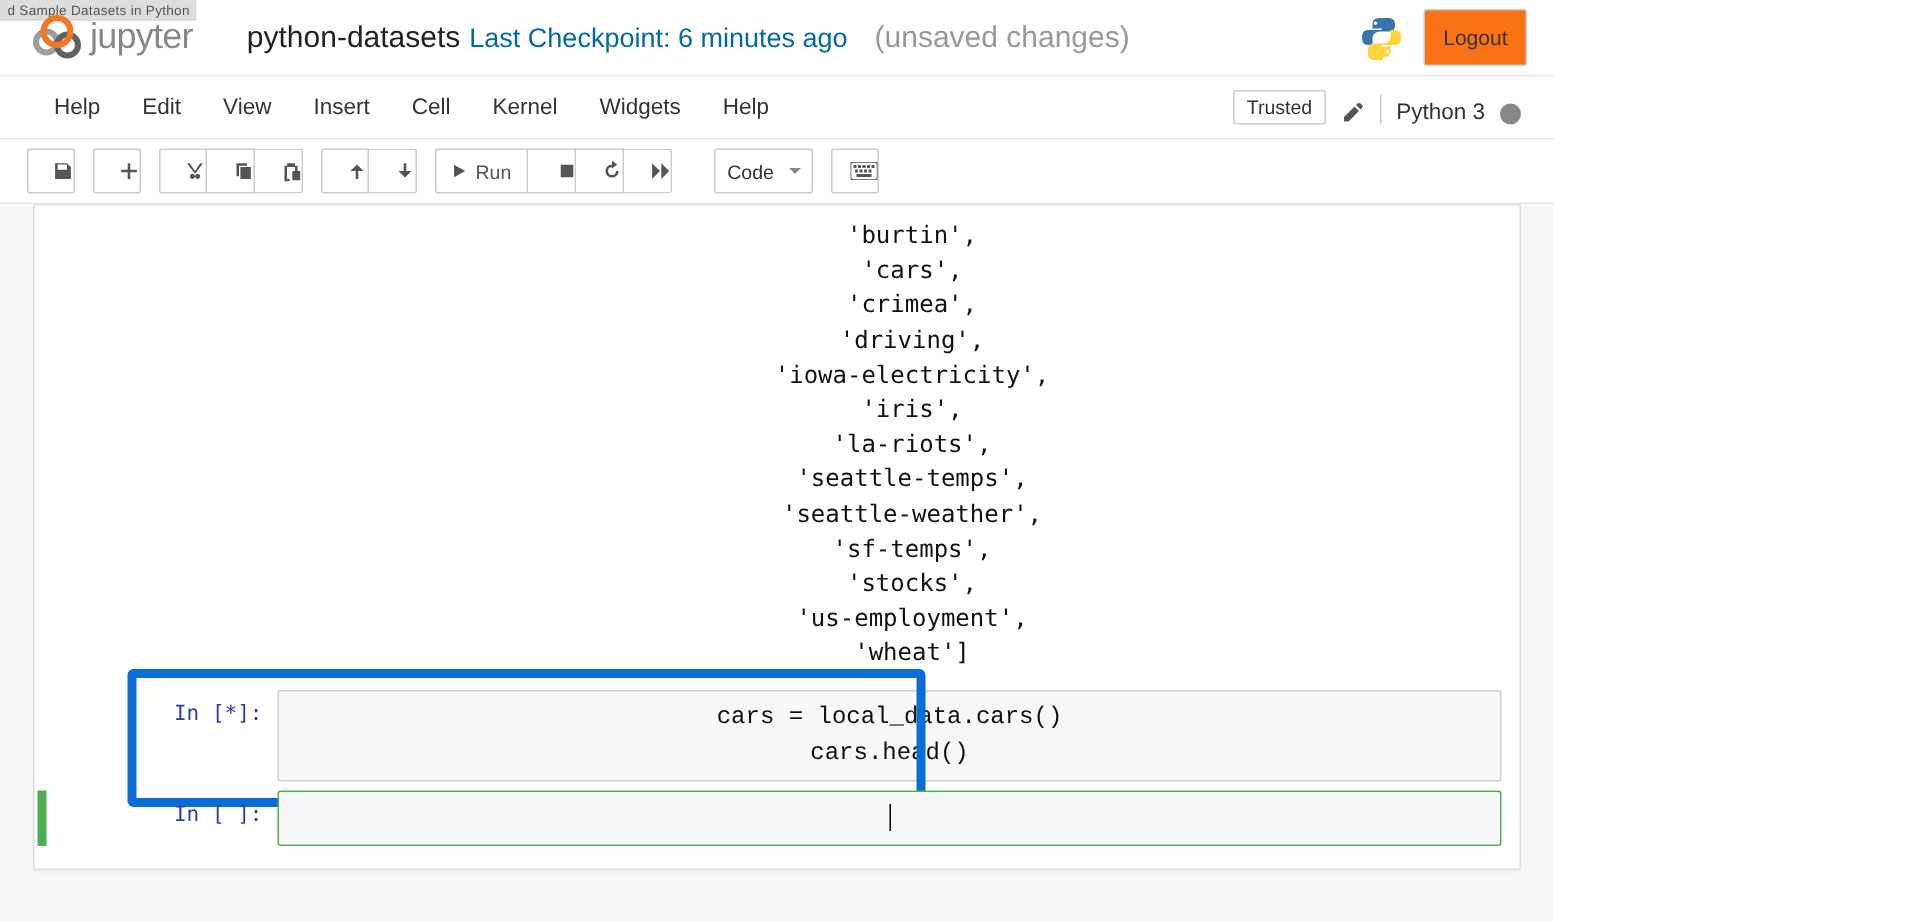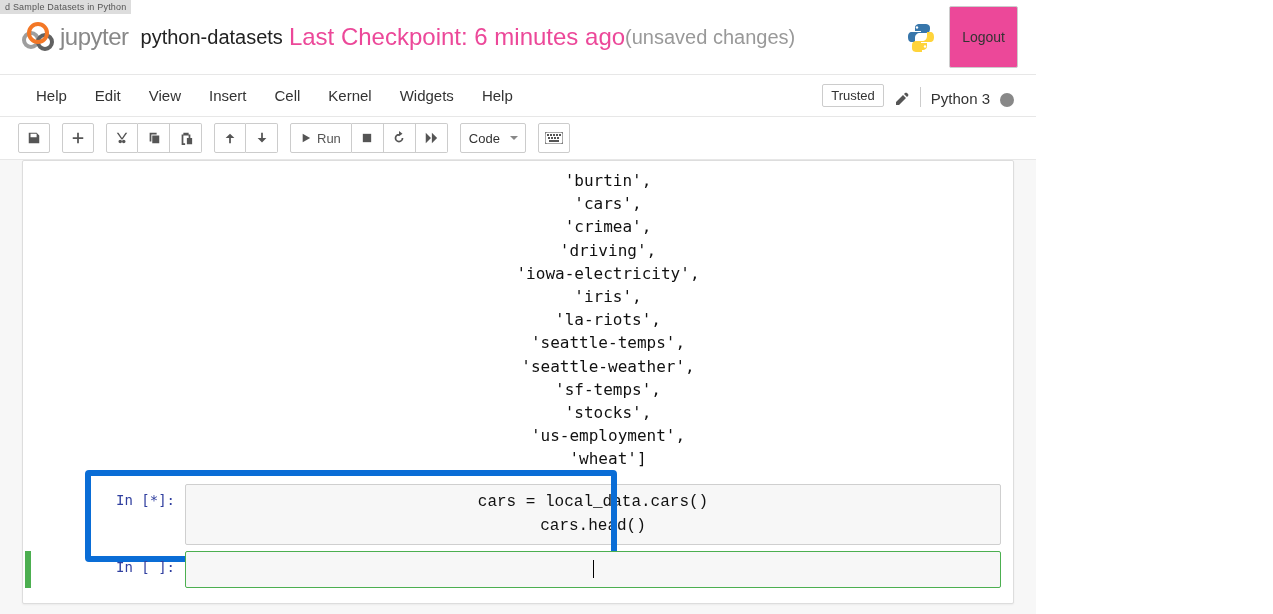--- a/index.html
+++ b/index.html
@@ -1,52 +1,52 @@
 <!DOCTYPE html>
 <html><head>
 <meta charset="utf-8">
 <style>
   * { box-sizing: border-box; }
   html, body { margin:0; padding:0; font-family: "Helvetica Neue", Helvetica, Arial, sans-serif; font-size:14px; color:#333; background:#fff; }
   .page { width:1036px; height:614px; background:#f7f7f7; position:relative; overflow:hidden; }
   .tiny-tab { position:absolute; top:0; left:0; font-size:9px; color:#555; background:#ddd; padding:2px 5px; letter-spacing:0.2px;}
   
   .header { display:flex; align-items:center; padding:6px 18px 6px 22px; background:#fff;}
-  .logo { display:flex; align-items:center; gap:6px; margin-right:8px;}
+  .logo { display:flex; align-items:center; gap:6px; margin-right:32px;}
   .logo-mark { width:32px; height:32px; position:relative;}
   .logo-mark .lm { position:absolute; border-radius:50%; width:22px; height:22px; box-sizing:border-box;}
   .logo-mark .a { border:4px solid #f37726; top:1px; left:5px;}
   .logo-mark .b { border:4px solid #9e9e9e; top:10px; left:0; width:18px; height:18px;}
   .logo-mark .c { border:4px solid #616161; top:12px; left:14px; width:18px; height:18px;}
   .logo-text { font-size:24px; color:#888; letter-spacing:-0.5px; font-weight:400;}
   .nb-title { font-size:20px; color:#222; margin-left:4px;}
-  .checkpoint { font-size:24px; color:#ec4899; margin-left:6px;}
-  .unsaved { font-size:20px; color:#999; margin-left:0;}
+  .checkpoint { font-size:18px; color:#0369a1; margin-left:6px;}
+  .unsaved { font-size:20px; color:#999; margin-left:18px;}
   .header-right { margin-left:auto; display:flex; align-items:center; gap:12px;}
   .kernel-logo { width:32px; height:32px; display:flex; align-items:center; justify-content:center;}
-  .logout-btn { border:1px solid #ccc; background:#ec4899; padding:22px 12px; font-size:14px; color:#333; cursor:pointer; border-radius:2px;}
+  .logout-btn { border:1px solid #ccc; background:#f97316; padding:10px 12px; font-size:14px; color:#333; cursor:pointer; border-radius:2px;}
   
   .menubar { background:#fff; border-top:1px solid #e7e7e7; border-bottom:1px solid #e7e7e7; padding:8px 22px; display:flex; align-items:center;}
   .menu-item { padding:4px 14px; color:#333; font-size:15px; cursor:pointer;}
   .menu-right { margin-left:auto; display:flex; align-items:flex-end; gap:10px;}
   .trusted { border:1px solid #ccc; padding:3px 8px; font-size:13px; color:#333; border-radius:2px;}
   .edit-ico { width:16px; height:16px; cursor:pointer;}
   .vsep { width:1px; height:20px; background:#ccc;}
   .kernel-name { font-size:15px; color:#333;}
   .kernel-dot { width:14px; height:14px; border-radius:50%; border:2px solid #888; background:#888;}
   
   .toolbar { background:#fff; border-bottom:1px solid #e7e7e7; padding:6px 18px; display:flex; align-items:center; gap:4px;}
-  .tbtn { border:1px solid #ccc; background:#fff; min-width:32px; height:30px; display:flex; align-items:center; justify-content:center; color:#555; cursor:pointer; border-radius:2px; font-size:13px;}
+  .tbtn { border:1px solid #ccc; background:#fff; min-width:32px; height:30px; display:flex; align-items:center; justify-content:flex-end; color:#555; cursor:pointer; border-radius:2px; font-size:13px;}
   .tbtn.run { padding:0 10px; gap:6px;}
   .tbtn-group { display:flex;}
   .tbtn-group .tbtn { border-radius:0;}
   .tbtn-group .tbtn:first-child { border-top-left-radius:2px; border-bottom-left-radius:2px;}
   .tbtn-group .tbtn:last-child { border-top-right-radius:2px; border-bottom-right-radius:2px;}
   .tbtn-group .tbtn + .tbtn { border-left:none;}
-  .tsel { border:1px solid #ccc; height:30px; font-size:13px; padding:0 24px 0 8px; background:#fff; color:#333; border-radius:2px; appearance:none; position:relative;}
+  .tsel { border:1px solid #ccc; height:30px; font-size:13px; padding:0 24px 0 8px; background:#fff; color:#333; border-radius:2px; appearance:none; position:relative;margin-left:16px;}
   .tsel-wrap { position:relative; display:flex;}
   .tsel-wrap::after { content:''; position:absolute; right:8px; top:13px; width:0; height:0; border-left:4px solid transparent; border-right:4px solid transparent; border-top:4px solid #888; pointer-events:none;}
   .tgap { width:4px;}
   
   .notebook-wrap { padding:0 22px 20px 22px; height:calc(614px - 150px); overflow:hidden;}
   .notebook { background:#fff; border:1px solid #ddd; border-radius:2px; height:100%; overflow:auto; box-shadow:0 1px 2px rgba(0,0,0,0.05);}
   .notebook-inner { padding:8px 12px;}
   
   .mono { font-family: Menlo, Monaco, "DejaVu Sans Mono", Consolas, monospace; font-size:16px; line-height:1.45; color:#111;text-align:center;}
   .output-block { padding:0 0 8px 180px;}

